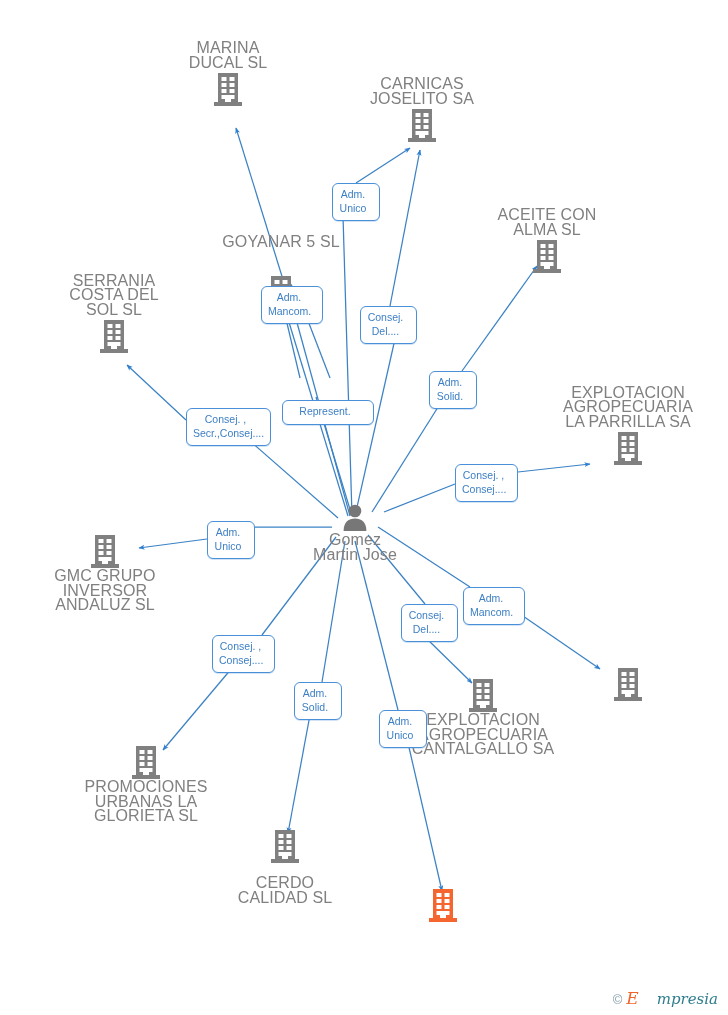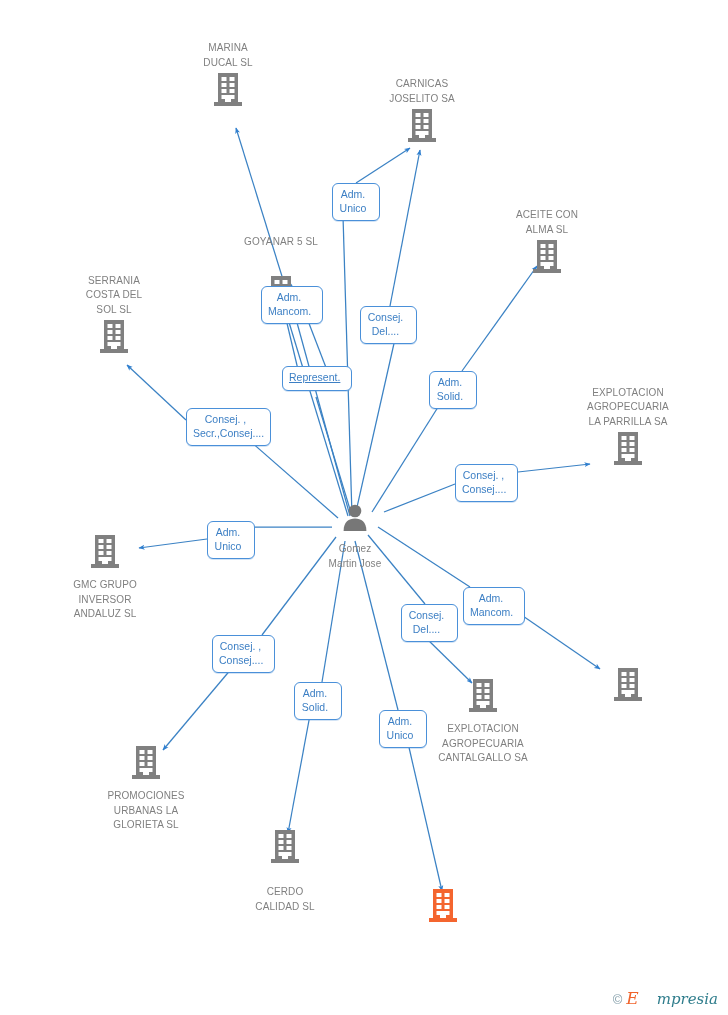--- a/index.html
+++ b/index.html
@@ -25,38 +25,38 @@
     height: 1015px;
   }
 
   
   .node {
     position: absolute;
     width: 150px;
     margin-left: -75px;
     text-align: center;
     color: #808080;
-    font-size: 10px;
+    font-size: 16px;
     line-height: 14.5px;
     letter-spacing: 0.1px;
     white-space: pre-line;
   }
   .node .glyph {
     display: block;
     line-height: 0;
   }
   .node .caption {
     display: block;
   }
 
   .node-top { display: flex; flex-direction: column; align-items: center; }
   .node-bottom { display: flex; flex-direction: column; align-items: center; }
 
   .node-top .caption { margin-bottom: 3px; }
-  .node-bottom .caption { margin-top: 10px; }
+  .node-bottom .caption { margin-top: 1px; }
 
   .node.highlight .caption {
     color: #555555;
     font-weight: bold;
     letter-spacing: 0.2px;
   }
 
   
   .rel {
     position: absolute;
@@ -348,21 +348,21 @@
 
   <div id="rels">
       <div class="rel" style="left: 332px; top: 183px; width: 48px; min-height: 33px;">Adm.
 Unico</div>
       <div class="rel" style="left: 261px; top: 286px; width: 62px; min-height: 33px;">Adm.
 Mancom.</div>
       <div class="rel" style="left: 360px; top: 306px; width: 57px; min-height: 33px;">Consej.
 Del....</div>
       <div class="rel" style="left: 429px; top: 371px; width: 48px; min-height: 33px;">Adm.
 Solid.</div>
-      <div class="rel" style="left: 282px; top: 366px; width: 70px; min-height: 19px; text-decoration: underline;">Represent.</div>
+      <div class="rel" style="left: 282px; top: 400px; width: 92px; min-height: 19px;">Represent.</div>
       <div class="rel" style="left: 186px; top: 408px; width: 85px; min-height: 33px;">Consej. ,
 Secr.,Consej....</div>
       <div class="rel" style="left: 455px; top: 464px; width: 63px; min-height: 33px;">Consej. ,
 Consej....</div>
       <div class="rel" style="left: 207px; top: 521px; width: 48px; min-height: 33px;">Adm.
 Unico</div>
       <div class="rel" style="left: 463px; top: 587px; width: 62px; min-height: 33px;">Adm.
 Mancom.</div>
       <div class="rel" style="left: 401px; top: 604px; width: 57px; min-height: 33px;">Consej.
 Del....</div>

